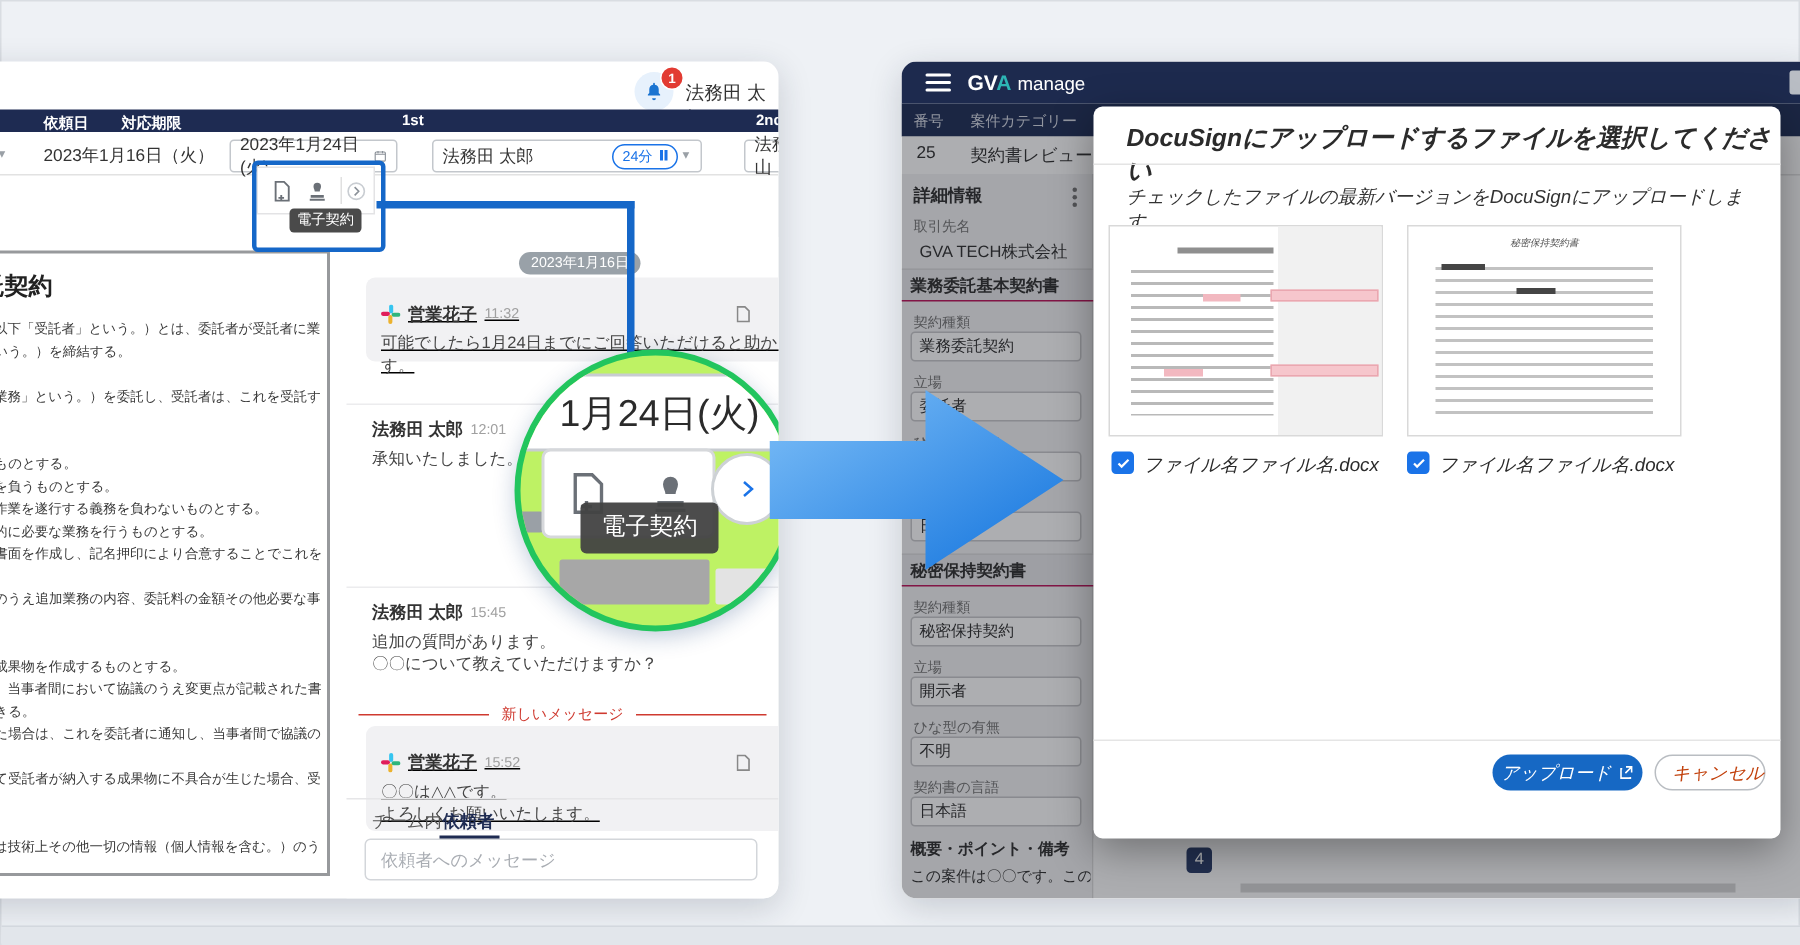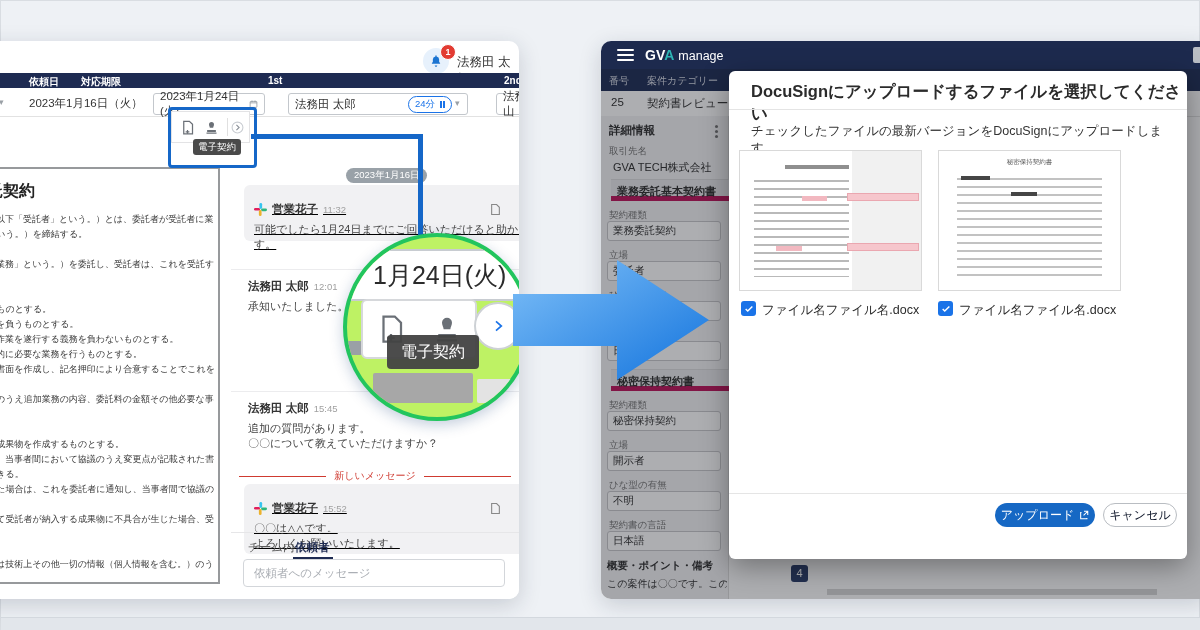--- a/index.html
+++ b/index.html
@@ -65,45 +65,45 @@
   .head-cut{position:absolute;left:592px;top:6px;width:12px;height:16px;background:#b9bdc4;border-radius:2px;}
   .rw-thead{left:0;top:28px;width:606px;height:22px;background:#223158;color:#d7dbe6;font-size:10px;}
   .rw-thead span{position:absolute;top:5px;}
   .rw-row{left:0;top:50px;width:606px;height:25px;background:#fff;border-bottom:1px solid #e2e2e2;font-size:11.5px;color:#333;}
   .rw-row span{position:absolute;top:5px;}
   .sidebar{left:0;top:75px;width:128px;height:483px;background:#f3f3f4;border-right:1px solid #ddd;box-sizing:border-box;}
   .sb-h{position:absolute;font-size:11.5px;font-weight:bold;color:#333;}
   .sb-lbl{position:absolute;font-size:9.5px;color:#777;}
   .sb-val{position:absolute;font-size:11px;color:#333;}
   .sb-box{position:absolute;left:6px;width:114px;height:20px;background:#fff;border:1px solid #c8c8cb;border-radius:3px;font-size:10.5px;color:#333;display:flex;align-items:center;padding:0 5px;box-sizing:border-box;}
-  .sb-sec{position:absolute;left:10px;width:128px;height:22px;background:#e9e9eb;border-top:1px solid #dcdcde;border-bottom:5px solid #be185d;font-size:11px;font-weight:bold;color:#333;line-height:22px;padding-left:6px;box-sizing:border-box;}
+  .sb-sec{position:absolute;left:0;width:128px;height:22px;background:#e9e9eb;border-top:1px solid #dcdcde;border-bottom:1px solid #be185d;font-size:11px;font-weight:bold;color:#333;line-height:22px;padding-left:6px;box-sizing:border-box;}
   .kebab{position:absolute;left:114px;width:3px;height:3px;background:#777;border-radius:50%;box-shadow:0 5px 0 #777,0 10px 0 #777;}
   .bgdoc{left:128px;top:518px;width:478px;height:40px;background:#fff;}
   .bgdoc .badge4{position:absolute;left:62px;top:6px;width:17px;height:17px;background:#2c3f6b;border-radius:3px;color:#fff;font-size:11px;text-align:center;line-height:17px;}
   .bgdoc .line{position:absolute;left:98px;top:8px;font-family:"Liberation Serif","DejaVu Serif",serif;font-size:11px;color:#3a3a3a;white-space:nowrap;}
   .bgdoc .bar{position:absolute;left:98px;top:30px;width:330px;height:6px;background:#d8d8d8;}
   .dim{left:0;top:28px;width:606px;height:530px;background:rgba(15,18,26,.34);z-index:5;}
-  .modal{left:128px;top:30px;width:458px;height:488px;background:#fff;border-radius:6px;z-index:10;box-shadow:0 8px 28px rgba(0,0,0,.35);}
+  .modal{left:128px;top:30px;width:458px;height:488px;background:#fff;border-radius:6px;z-index:10;box-shadow:0 8px 28px rgba(0,0,0,.35);font-style:italic;}
   .m-title{position:absolute;left:22px;top:10px;font-size:16.5px;font-weight:bold;color:#2b2b2b;}
   .m-div{position:absolute;left:0;top:38px;width:458px;height:1px;background:#e4e4e4;}
   .m-sub{position:absolute;left:22px;top:52px;font-size:12.5px;color:#333;}
   .thumb{position:absolute;top:79px;width:183px;height:141px;background:#fff;border:1px solid #d9d9d9;box-sizing:border-box;overflow:hidden;}
   .t-margin{position:absolute;right:0;top:0;width:38%;height:100%;background:#f1f1f1;}
   .t-title-bar{position:absolute;left:25%;top:14px;width:35%;height:4px;background:#8f8f8f;}
   .t-lines{position:absolute;left:8%;top:26px;width:52%;height:100px;background:repeating-linear-gradient(#fff 0 3px,#b9b9b9 3px 5px,#fff 5px 8px);}
   .t-lines-full{position:absolute;left:10%;top:24px;width:80%;height:106px;background:repeating-linear-gradient(#fff 0 3px,#c2c2c2 3px 5px,#fff 5px 8px);}
   .t-cm{position:absolute;width:40%;height:8px;background:#f6c6cc;border:1px solid #eaa7b0;box-sizing:border-box;}
   .t-hl{position:absolute;width:14%;height:5px;background:#f2b8c0;}
   .t-title2{position:absolute;left:0;top:7px;width:100%;text-align:center;font-size:6.5px;color:#555;}
   .t-redact{position:absolute;height:4px;background:#454545;}
   .fcheck{position:absolute;top:230px;width:15px;height:15px;background:#1a73e8;border-radius:3px;display:flex;align-items:center;justify-content:center;}
   .flabel{position:absolute;top:231px;font-size:12.5px;color:#2b2b2b;}
   .m-fdiv{position:absolute;left:0;top:422px;width:458px;height:1px;background:#e5e5e5;}
   .btn-upload{position:absolute;left:266px;top:432px;width:100px;height:24px;background:#1668c4;border-radius:13px;color:#fff;font-size:12px;display:flex;align-items:center;justify-content:center;gap:5px;}
-  .btn-cancel{position:absolute;left:374px;top:432px;width:74px;height:24px;background:#fff;border:1px solid #b9bdc2;border-radius:13px;color:#0f172a;font-size:12px;display:flex;align-items:center;justify-content:center;box-sizing:border-box;}
+  .btn-cancel{position:absolute;left:374px;top:432px;width:74px;height:24px;background:#fff;border:1px solid #b9bdc2;border-radius:13px;color:#c2410c;font-size:12px;display:flex;align-items:center;justify-content:flex-end;box-sizing:border-box;}
   .footer-strip{left:0;top:616px;width:1200px;height:14px;background:#e2e6eb;border-top:1px solid #d3d8de;}
   .chev-sm{font-size:9px;color:#9aa0a6;}
 </style>
 </head>
 <body>
 
 <div class="stage">
 
   <div class="window lw">
 

